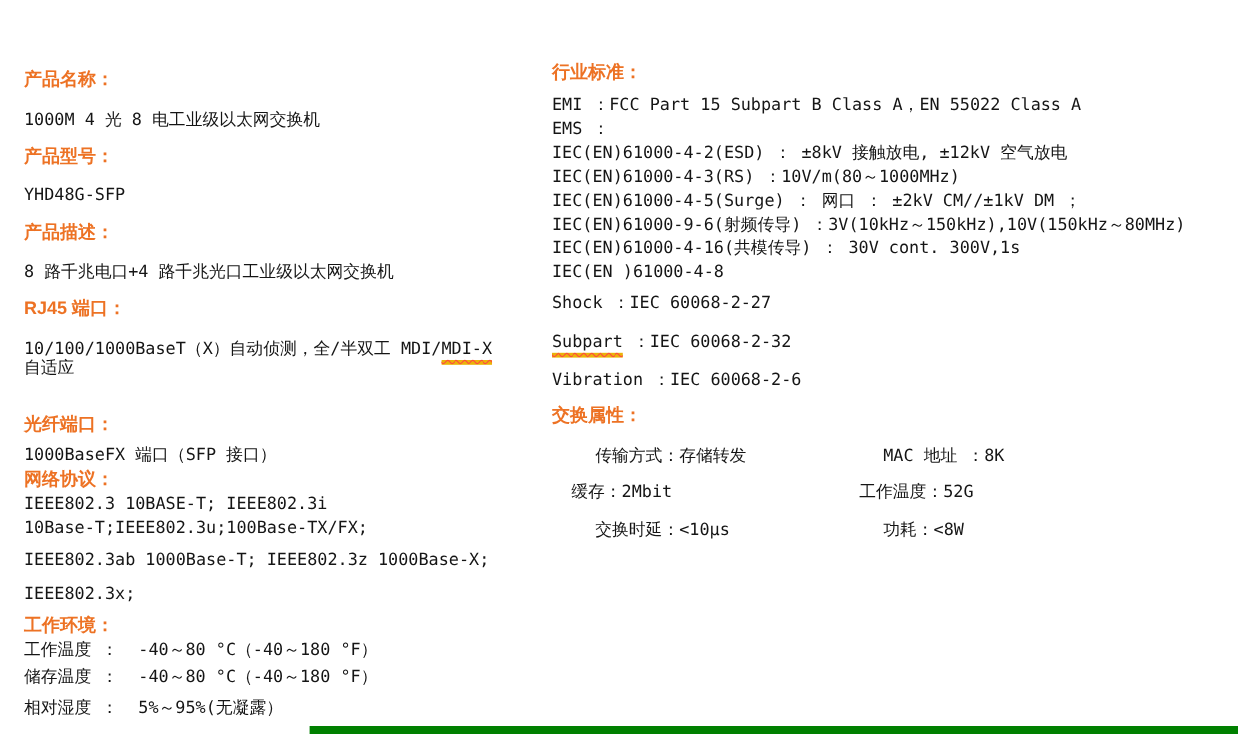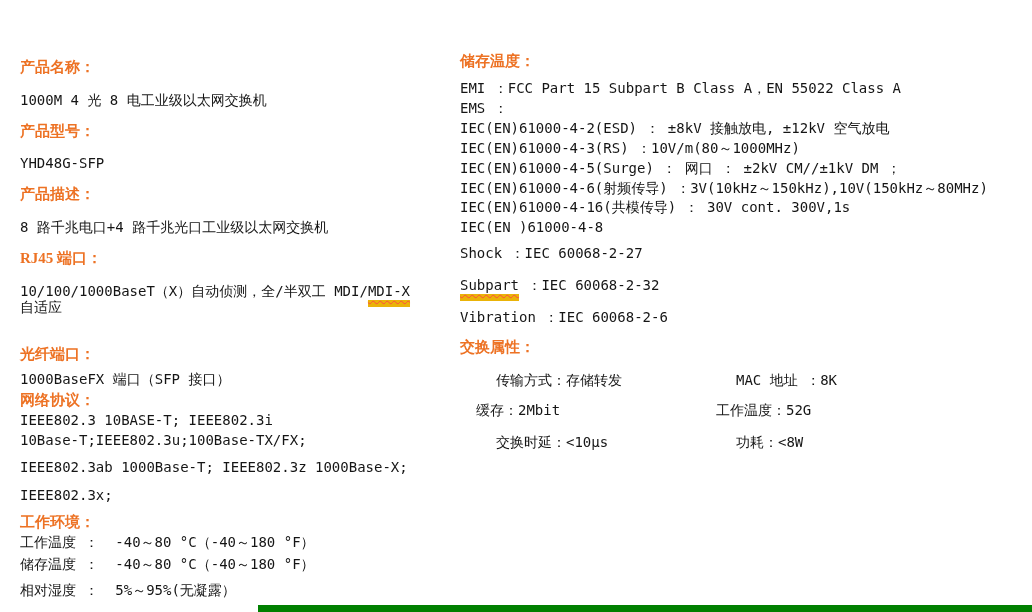--- a/index.html
+++ b/index.html
@@ -14,27 +14,27 @@
     font-family:"DejaVu Sans Mono","DejaVu Sans",sans-serif;
   }
   .titlebar{
     position:absolute;left:12px;top:8px;width:1020px;height:30px;
     background:var(--header-bg);color:#ffffff;
     font-family:"DejaVu Sans",sans-serif;font-weight:bold;font-size:20px;line-height:30px;
     padding-left:8px;box-sizing:border-box;white-space:pre;
   }
   .h{
     position:absolute;color:var(--heading);font-weight:bold;font-size:15px;
-    font-family:Liberation Serif, serif;white-space:pre;line-height:16px;
+    font-family:Liberation Sans, sans-serif;white-space:pre;line-height:16px;
   }
   .t{
     position:absolute;color:var(--text);font-size:14px;white-space:pre;line-height:16px;
   }
   .spell{
-    border-bottom:7px solid #eab308;
+    border-bottom:4px solid #eab308;
     text-decoration:underline wavy var(--squiggle) 1px;
     text-underline-offset:4px;
     padding-bottom:1px;
   }
   .row2 .cell-right{position:absolute;left:240px;top:0;white-space:pre;}
   .row2 .cell-left{position:absolute;left:0;top:0;white-space:pre;}
   .row2{position:absolute;width:560px;height:16px;margin-left:36px;}
   .bar-bottom{
     position:absolute;left:258px;top:605px;width:774px;height:7px;
     background:var(--header-bg);
@@ -66,27 +66,27 @@
   <div class="t" style="left:20px;top:412px">IEEE802.3 10BASE-T; IEEE802.3i</div>
   <div class="t" style="left:20px;top:432px">10Base-T;IEEE802.3u;100Base-TX/FX;</div>
   <div class="t" style="left:20px;top:459px">IEEE802.3ab 1000Base-T; IEEE802.3z 1000Base-X;</div>
   <div class="t" style="left:20px;top:487px">IEEE802.3x;</div>
 
   <div class="h" style="left:20px;top:514px">工作环境：</div>
   <div class="t" style="left:20px;top:534px">工作温度 ：  -40～80 °C（-40～180 °F）</div>
   <div class="t" style="left:20px;top:556px">储存温度 ：  -40～80 °C（-40～180 °F）</div>
   <div class="t" style="left:20px;top:582px">相对湿度 ：  5%～95%(无凝露）</div>
 
-  <div class="h" style="left:460px;top:53px">储存温度：</div>
+  <div class="h" style="left:460px;top:53px">行业标准：</div>
   <div class="t" style="left:460px;top:80px">EMI ：FCC Part 15 Subpart B Class A，EN 55022 Class A</div>
   <div class="t" style="left:460px;top:100px">EMS ：</div>
   <div class="t" style="left:460px;top:120px">IEC(EN)61000-4-2(ESD) ： ±8kV 接触放电, ±12kV 空气放电</div>
   <div class="t" style="left:460px;top:140px">IEC(EN)61000-4-3(RS) ：10V/m(80～1000MHz)</div>
   <div class="t" style="left:460px;top:160px">IEC(EN)61000-4-5(Surge) ： 网口 ： ±2kV CM//±1kV DM ；</div>
-  <div class="t" style="left:460px;top:180px">IEC(EN)61000-4-6(射频传导) ：3V(10kHz～150kHz),10V(150kHz～80MHz)</div>
+  <div class="t" style="left:460px;top:180px">IEC(EN)61000-9-6(射频传导) ：3V(10kHz～150kHz),10V(150kHz～80MHz)</div>
   <div class="t" style="left:460px;top:199px">IEC(EN)61000-4-16(共模传导) ： 30V cont. 300V,1s</div>
   <div class="t" style="left:460px;top:219px">IEC(EN )61000-4-8</div>
   <div class="t" style="left:460px;top:245px">Shock ：IEC 60068-2-27</div>
   <div class="t" style="left:460px;top:277px"><span class="spell">Subpart</span><span> ：IEC 60068-2-32</span></div>
   <div class="t" style="left:460px;top:309px">Vibration ：IEC 60068-2-6</div>
 
   <div class="h" style="left:460px;top:339px">交换属性：</div>
 
   <div class="t row2" style="left:460px;top:372px">
     <span class="cell-left">传输方式：存储转发</span>

